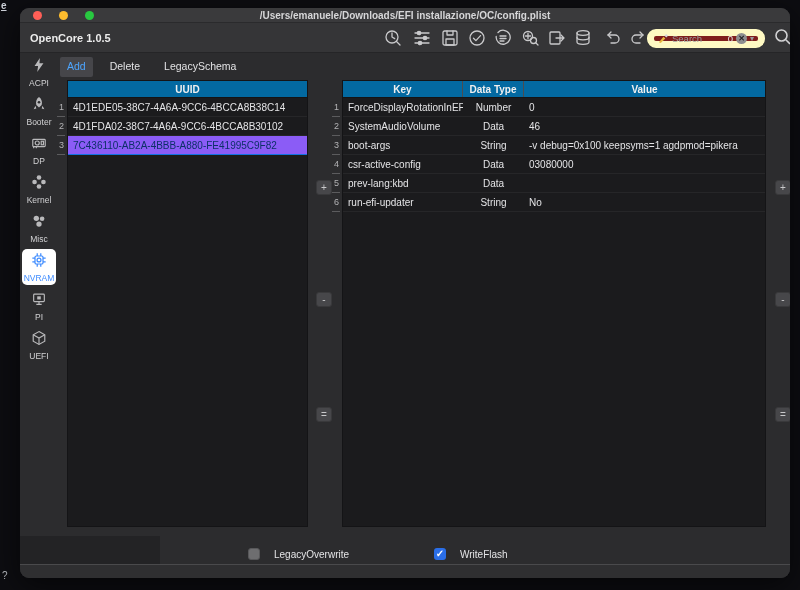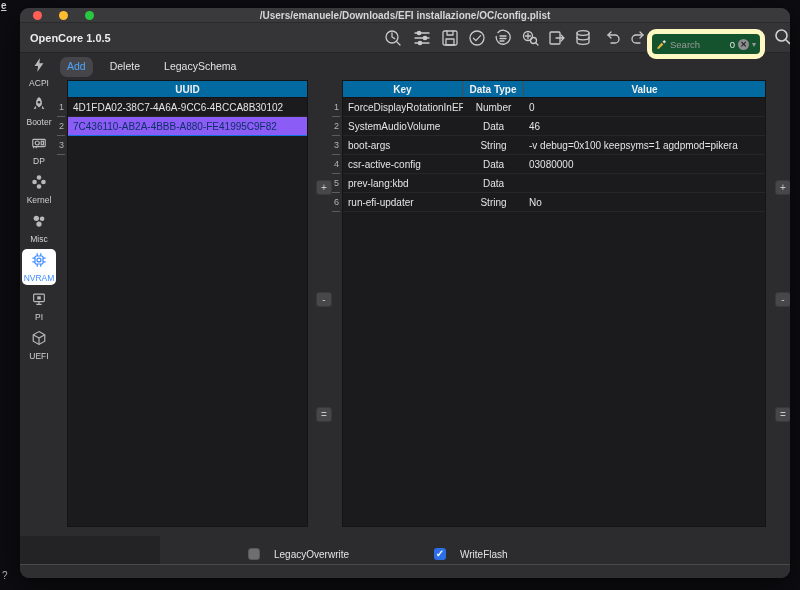--- a/index.html
+++ b/index.html
@@ -24,42 +24,42 @@
   #title-path { position:absolute; left:0; right:0; top:2px; text-align:center;
     color:#d6d6d8; font-size:10px; font-weight:bold; }
 
   
   #toolbar { position:absolute; left:0; top:15px; width:100%; height:30px;
     background:#353537; border-bottom:1px solid #252527; }
   #app-title { position:absolute; left:10px; top:9px; color:#ececec;
     font-size:11px; font-weight:bold; }
   .tb-icon { position:absolute; top:5px; width:20px; height:20px; }
   .tb-icon svg { width:20px; height:20px; }
-  #search-box { position:absolute; left:627px; top:6px; width:118px; height:30px;
-    background:#14532d; border:5px solid #fef9c3; border-radius:9px;
+  #search-box { position:absolute; left:627px; top:6px; width:118px; height:19px;
+    background:#7f1d1d; border:7px solid #fef9c3; border-radius:9px;
     display:flex; align-items:center; padding:0 4px; }
   #search-placeholder { color:#9a9a9c; font-size:9.5px; flex:1; margin-left:3px; }
   #search-count { color:#e8e8e8; font-size:9.5px; margin-right:3px; }
   #search-clear { width:11px; height:11px; border-radius:50%; background:#8e8e90;
     color:#242426; font-size:8px; line-height:11px; text-align:center; font-weight:bold; }
   #search-caret { color:#9a9a9c; font-size:8px; margin-left:3px; }
   #toolbar-magnifier { position:absolute; left:753px; top:4px; }
 
   
   #sidebar { position:absolute; left:0; top:46px; width:38px; bottom:14px; background:#2c2c2e; }
   .side-item { width:34px; margin:0 2px 3px 2px; padding:3px 0 2px 0; border-radius:5px;
     display:flex; flex-direction:column; align-items:center; }
   .side-item .lbl { font-size:8.5px; color:#d2d2d4; margin-top:1px; }
   .side-item svg { width:16px; height:16px; }
   .side-item.selected { background:#ffffff;justify-content:center; }
   .side-item.selected .lbl { color:#3f8cff; }
 
   
   #tabbar { position:absolute; left:40px; top:49px; height:20px; display:flex; gap:10px; }
-  .tab { font-size:10.5px; color:#e2e2e4; padding:3px 7px; border-radius:7px; }
+  .tab { font-size:10.5px; color:#e2e2e4; padding:3px 7px; border-radius:2px; }
   .tab.selected { background:#46464a; color:#4da6ff; }
 
   
   .gutter { position:absolute; width:12px; }
   .gcell { height:19px; position:relative; color:#b4b4b6; font-size:9px;
     text-align:right; padding-top:4px; padding-right:2px; }
   .gcell::after { content:""; position:absolute; right:1px; bottom:0; width:8px;
     height:1px; background:#5c5c5e; }
 
   .table { position:absolute; background:#1b1b1d; border:1px solid #141416; }
@@ -267,20 +267,23 @@
       <div class="gcell">1</div>
       <div class="gcell">2</div>
       <div class="gcell">3</div>
     </div>
   <div class="table" id="uuid-table">
     <div class="thead">
       <div class="th">UUID</div>
     </div>
     <div id="uuid-rows">
         <div class="trow">
+          <div class="td">4D1EDE05-38C7-4A6A-9CC6-4BCCA8B38C14</div>
+        </div>
+        <div class="trow">
           <div class="td">4D1FDA02-38C7-4A6A-9CC6-4BCCA8B30102</div>
         </div>
         <div class="trow selected">
           <div class="td">7C436110-AB2A-4BBB-A880-FE41995C9F82</div>
         </div>
       </div>
   </div>
 
   <div class="btn-strip" id="mid-strip">
       <div class="sq-btn" style="left: 296px; top: 172px;">+</div>

